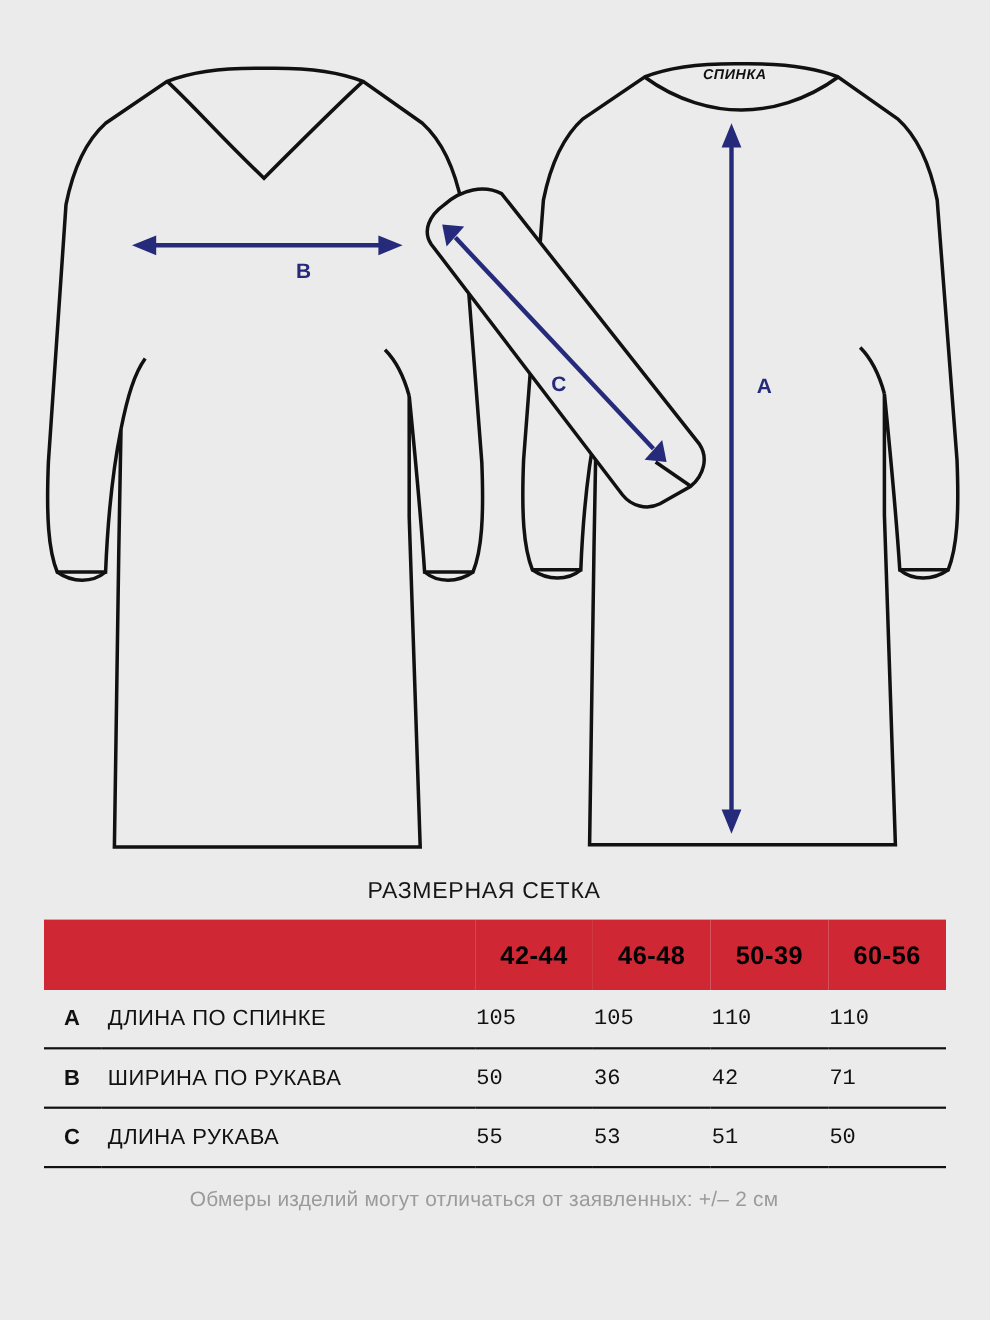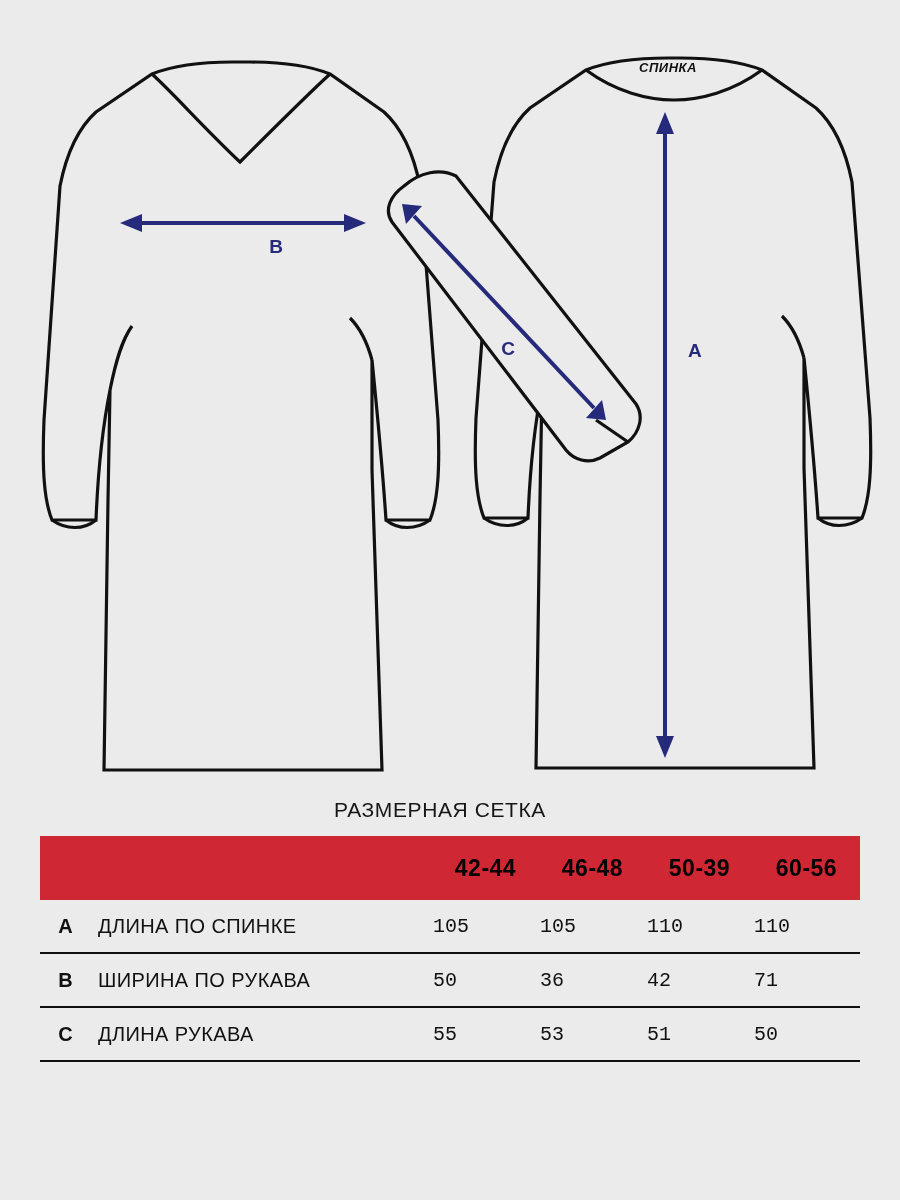--- a/index.html
+++ b/index.html
@@ -267,15 +267,16 @@
           <td class="key">C</td>
           <td class="rowname">ДЛИНА РУКАВА</td>
           <td class="val">55</td>
           <td class="val">53</td>
           <td class="val">51</td>
           <td class="val">50</td>
         </tr>
       </tbody>
     </table>
 
+    <div class="footnote">Обмеры изделий могут отличаться от заявленных: +/– 2 см</div>
   </div>
 
 </div>
 
 </body></html>

